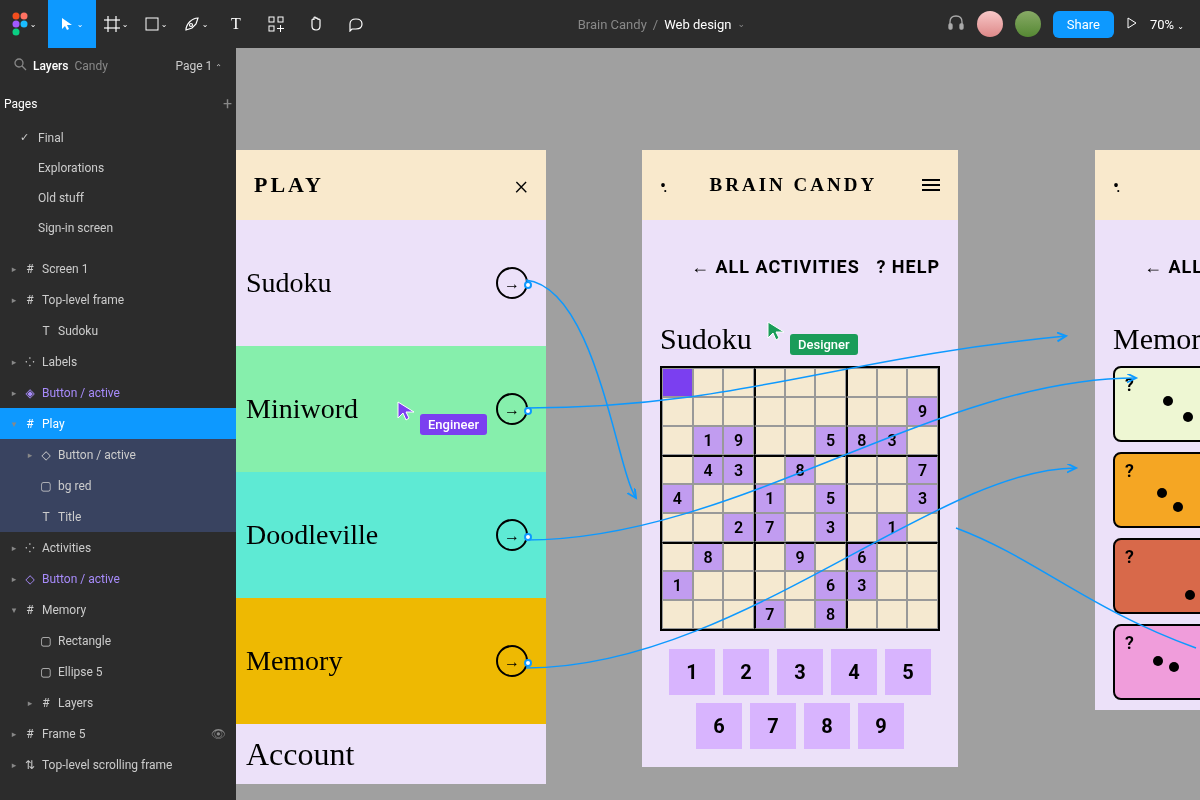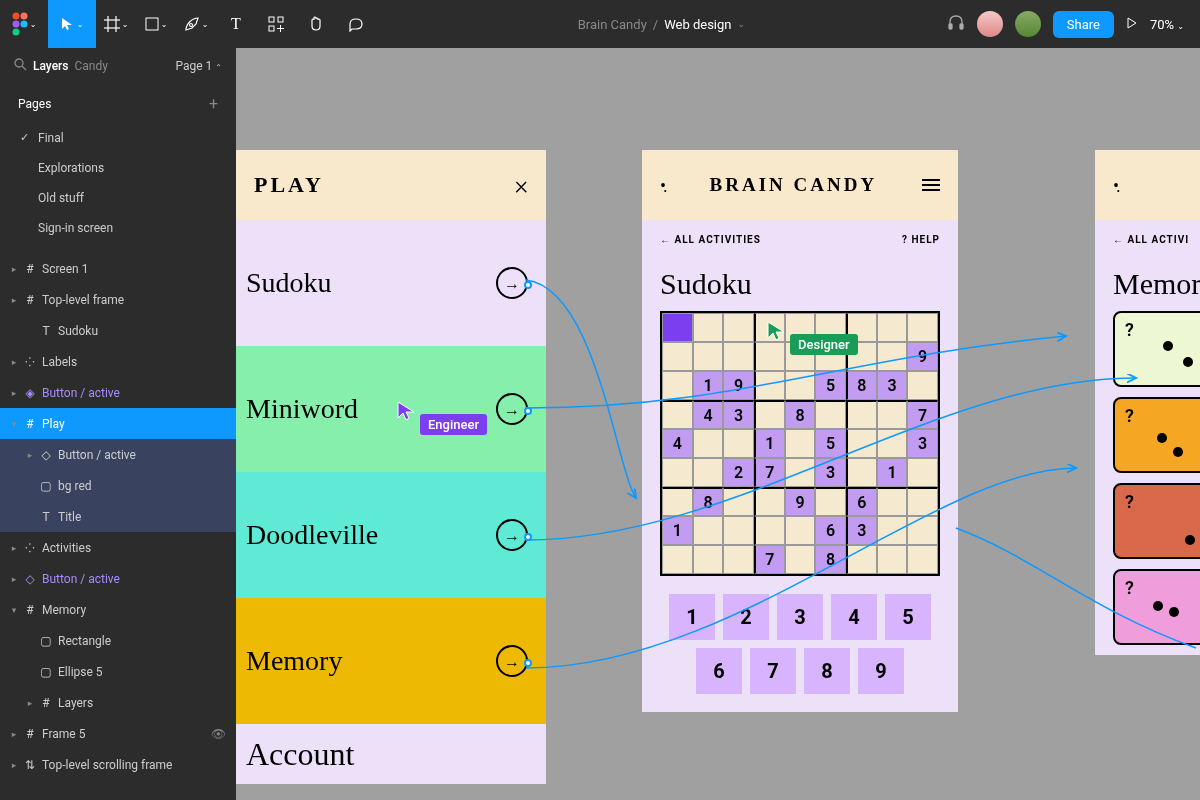--- a/index.html
+++ b/index.html
@@ -14,21 +14,21 @@
 .share-btn { background:#0d99ff; color:#fff; border:none; border-radius:6px; padding:6px 14px; font-size:13px; cursor:pointer; }
 .avatar { width:26px; height:26px; border-radius:50%; background:#555; }
 .avatar.a1 { background:linear-gradient(#f8c8c8,#d88); }
 .avatar.a2 { background:linear-gradient(#8a6,#583); }
 .zoom { font-size:13px; color:#fff; }
 .leftpanel { position:absolute; top:48px; left:0; width:236px; bottom:0; background:#2c2c2c; color:#ccc; font-size:12px; }
 .lp-head { display:flex; align-items:center; gap:6px; padding:10px 14px; }
 .lp-head .tab { cursor:pointer; }
 .lp-head .tab.active { color:#fff; font-weight:500; }
 .lp-head .spacer { flex:1; }
-.lp-section-title { display:flex; align-items:center; justify-content:space-between; padding:10px 18px; color:#fff; font-size:12px; }
+.lp-section-title { display:flex; align-items:center; justify-content:space-between; padding:10px 4px; color:#fff; font-size:12px; }
 .lp-page { padding:8px 14px 8px 38px; cursor:pointer; position:relative; }
 .lp-page.sel::before { content:"✓"; position:absolute; left:20px; top:8px; color:#ccc; font-size:11px; }
 .layer-row { display:flex; align-items:center; height:31px; padding-left:8px; cursor:pointer; }
 .layer-row .ind { width:12px; text-align:center; color:#888; font-size:9px; }
 .layer-row .ic { width:20px; text-align:center; font-size:12px; }
 .layer-row .txt { padding-left:2px; }
 .layer-row.component { color:#a78bfa; }
 .layer-row.selected { background:#0d99ff; color:#fff; }
 .layer-row.selectedgroup { background:#394360; }
 .layer-row .eye { margin-left:auto; margin-right:10px; color:#888; font-size:12px; }
@@ -47,21 +47,21 @@
 .r-dood { background:#5eead4; }
 .r-mem { background:#eeb902; }
 .r-acc { background:#ece1f9; height:60px; }
 
 .frame-bc { position:absolute; left:406px; top:102px; width:316px; background:#ece1f9; }
 .bc-head { background:#f9e9cc; height:70px; display:flex; align-items:center; justify-content:space-between; padding:0 18px; }
 .bc-head .dots { font-size:18px; letter-spacing:-3px; }
 .bc-head h1 { font-family:Georgia,serif; font-size:19px; letter-spacing:3px; font-weight:600; }
 .bc-head .menu { display:flex; flex-direction:column; gap:3px; }
 .bc-head .menu span { width:18px; height:2px; background:#000; }
-.bc-nav { display:flex; justify-content:space-between; padding:14px 18px; font-size:10px; font-weight:700; letter-spacing:1px; }
+.bc-nav { display:flex; justify-content:space-between; padding:36px 18px; font-size:18px; font-weight:700; letter-spacing:1px;margin-left:31px; }
 .bc-title { font-family:Georgia,serif; font-size:30px; padding:8px 18px 10px; }
 .sudoku-grid { margin:0 18px; border:2px solid #000; display:grid; grid-template-columns:repeat(9,1fr); grid-auto-rows:30px; background:#000; gap:0; }
 .sudoku-grid .cell { background:#f5e9d0; display:flex; align-items:center; justify-content:center; font-size:16px; font-weight:600; border:0.5px solid #999; }
 .sudoku-grid .cell.p { background:#c19cf0; }
 .sudoku-grid .cell.sel { background:#7b3ff0; }
 .sudoku-grid .cell.bt { border-top:2px solid #000; }
 .sudoku-grid .cell.bl { border-left:2px solid #000; }
 .num-pad { display:flex; flex-wrap:wrap; gap:8px; padding:18px; justify-content:center; }
 .num-pad .nb { width:46px; height:46px; background:#d8b4fe; display:flex; align-items:center; justify-content:center; font-size:20px; font-weight:700; cursor:pointer; }
 

